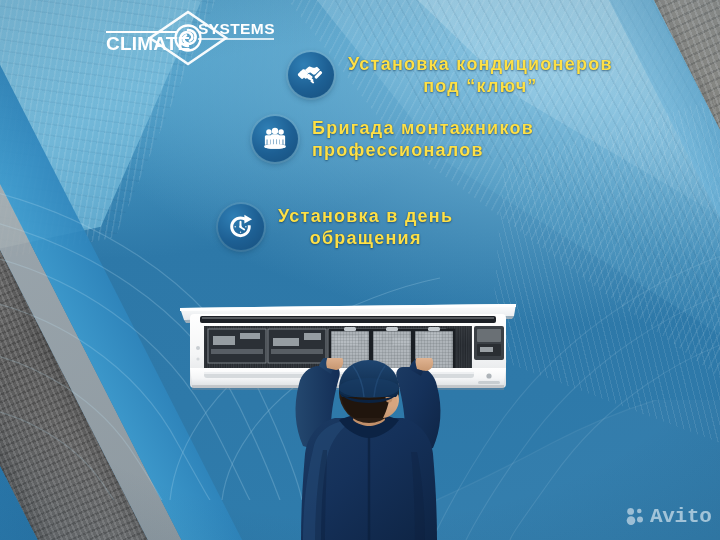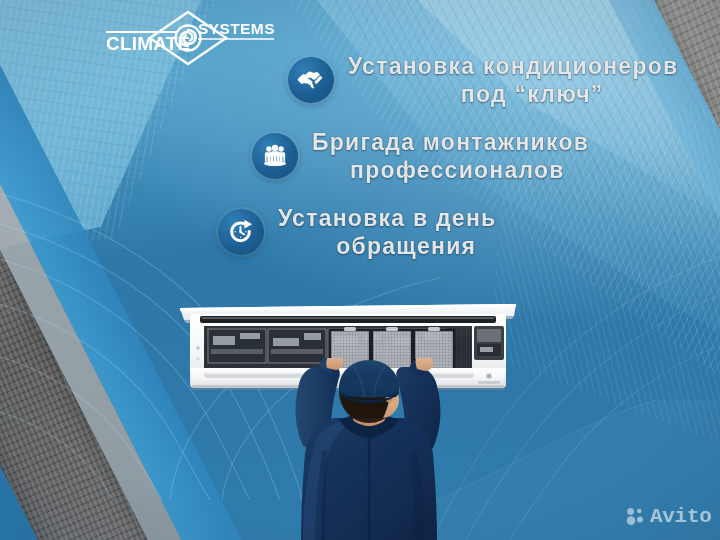--- a/index.html
+++ b/index.html
@@ -119,37 +119,37 @@
     background:radial-gradient(ellipse 95% 80% at 50% 52%,
       rgba(0,0,0,0) 55%, rgba(8,44,72,.22) 100%);
   }
 
   
   #logo{position:absolute;left:100px;top:6px;width:180px;height:64px;}
 
   
   .feature{position:absolute;display:flex;align-items:center;gap:14px;}
   .f1{left:288px;top:52px;}
-  .f2{left:252px;top:128px;}
+  .f2{left:252px;top:116px;}
   .f3{left:218px;top:204px;}
 
   .f-icon{
     width:46px;height:46px;border-radius:50%;flex:0 0 46px;
     background:radial-gradient(circle at 34% 28%,#2f7fb5 0%,#1d5f93 55%,#174f7d 100%);
     box-shadow:0 0 0 2px rgba(255,255,255,.10), 0 2px 6px rgba(7,40,66,.38);
     display:flex;align-items:center;justify-content:center;
   }
   .f-icon svg{width:30px;height:30px;display:block;}
   .f-text{
-    color:#e5e5e5;font-weight:bold;font-size:23px;line-height:1.23;
+    color:#fde047;font-weight:bold;font-size:18px;line-height:1.23;
     letter-spacing:1.25px;
     text-shadow:0 1px 2px rgba(9,45,74,.55), 0 0 1px rgba(9,45,74,.6);
     white-space:nowrap;
   }
-  .f-text .l2{display:block;margin-left:38px;}
+  .f-text .l2{display:block;}
   .f1 .f-text{text-align:center;}
   .f2 .f-text{text-align:center;}
   .f2 .f-text .l2{text-align:left;padding-right:6px;}
   .f3 .f-text{text-align:left;}
   .f3 .f-text .l2{text-align:center;}
 
   
   #ac{position:absolute;left:178px;top:286px;width:340px;height:106px;}
 
   

